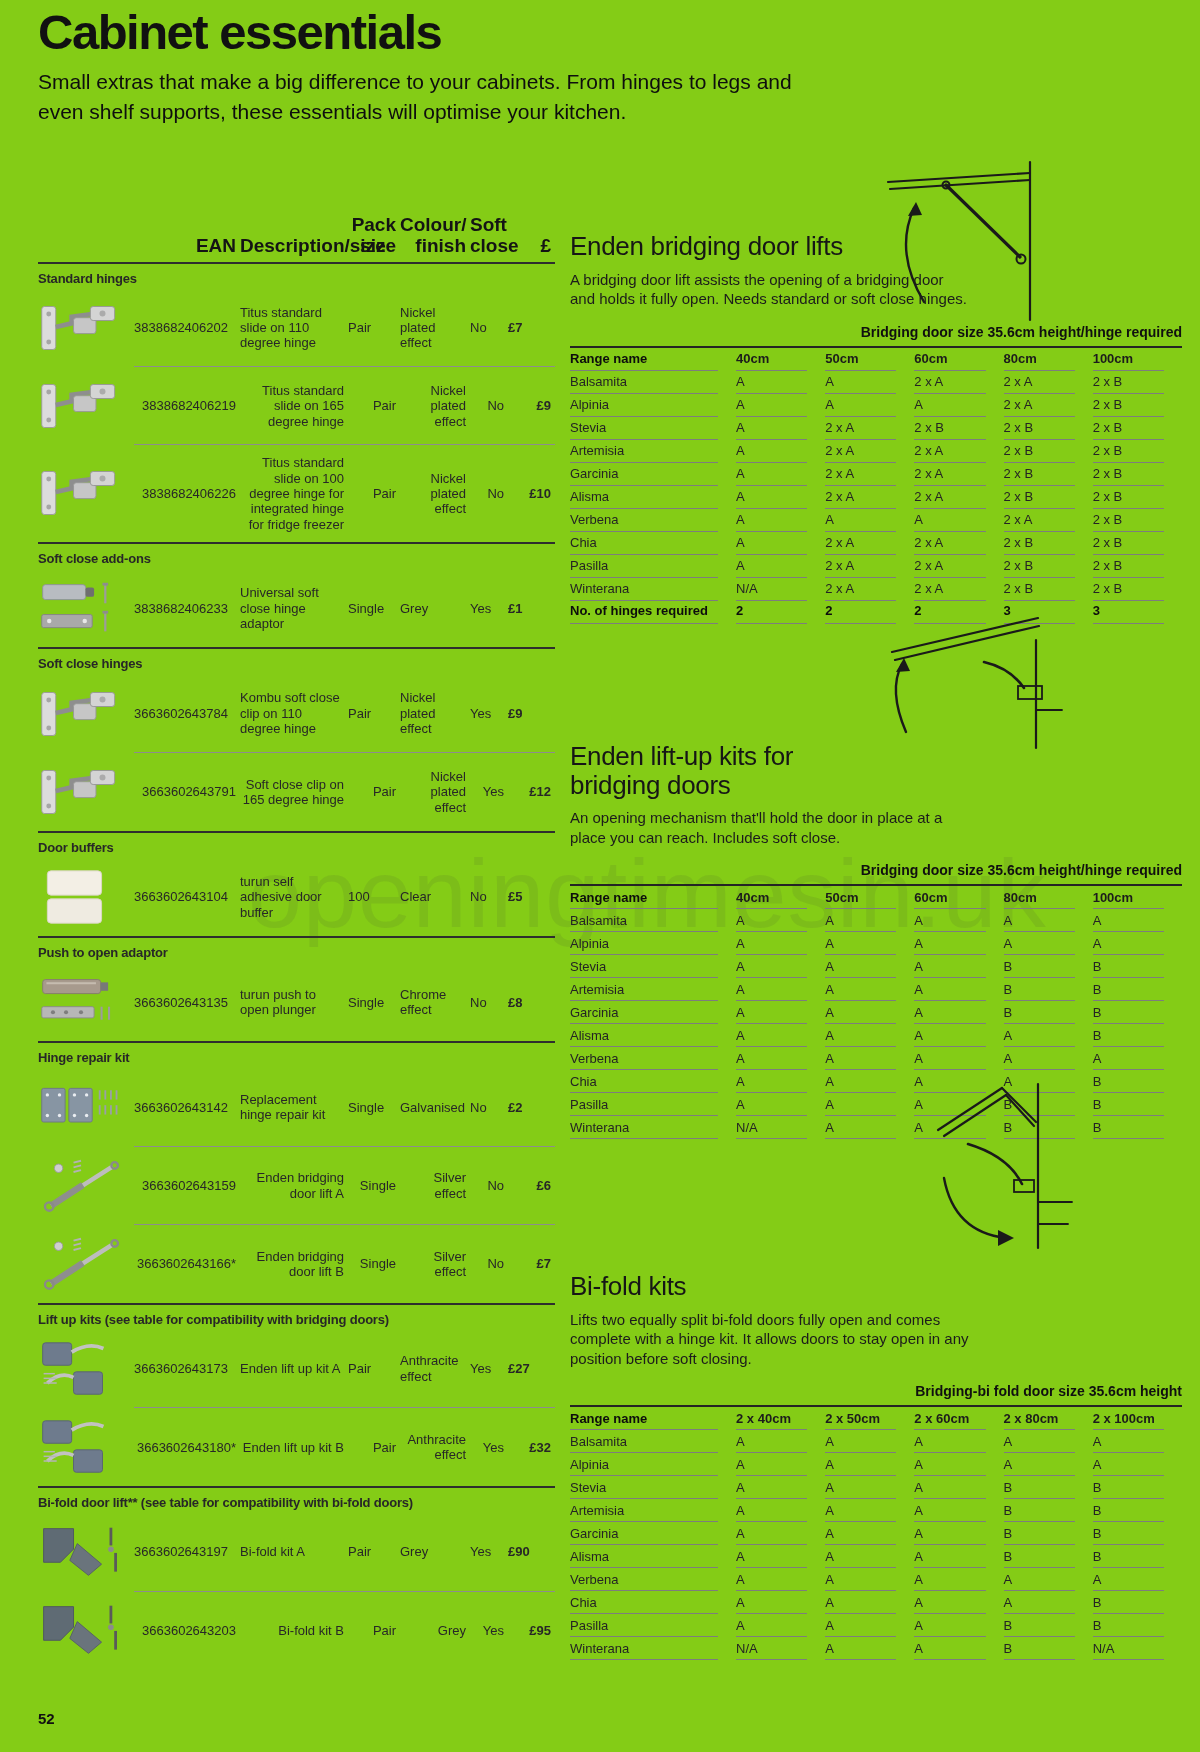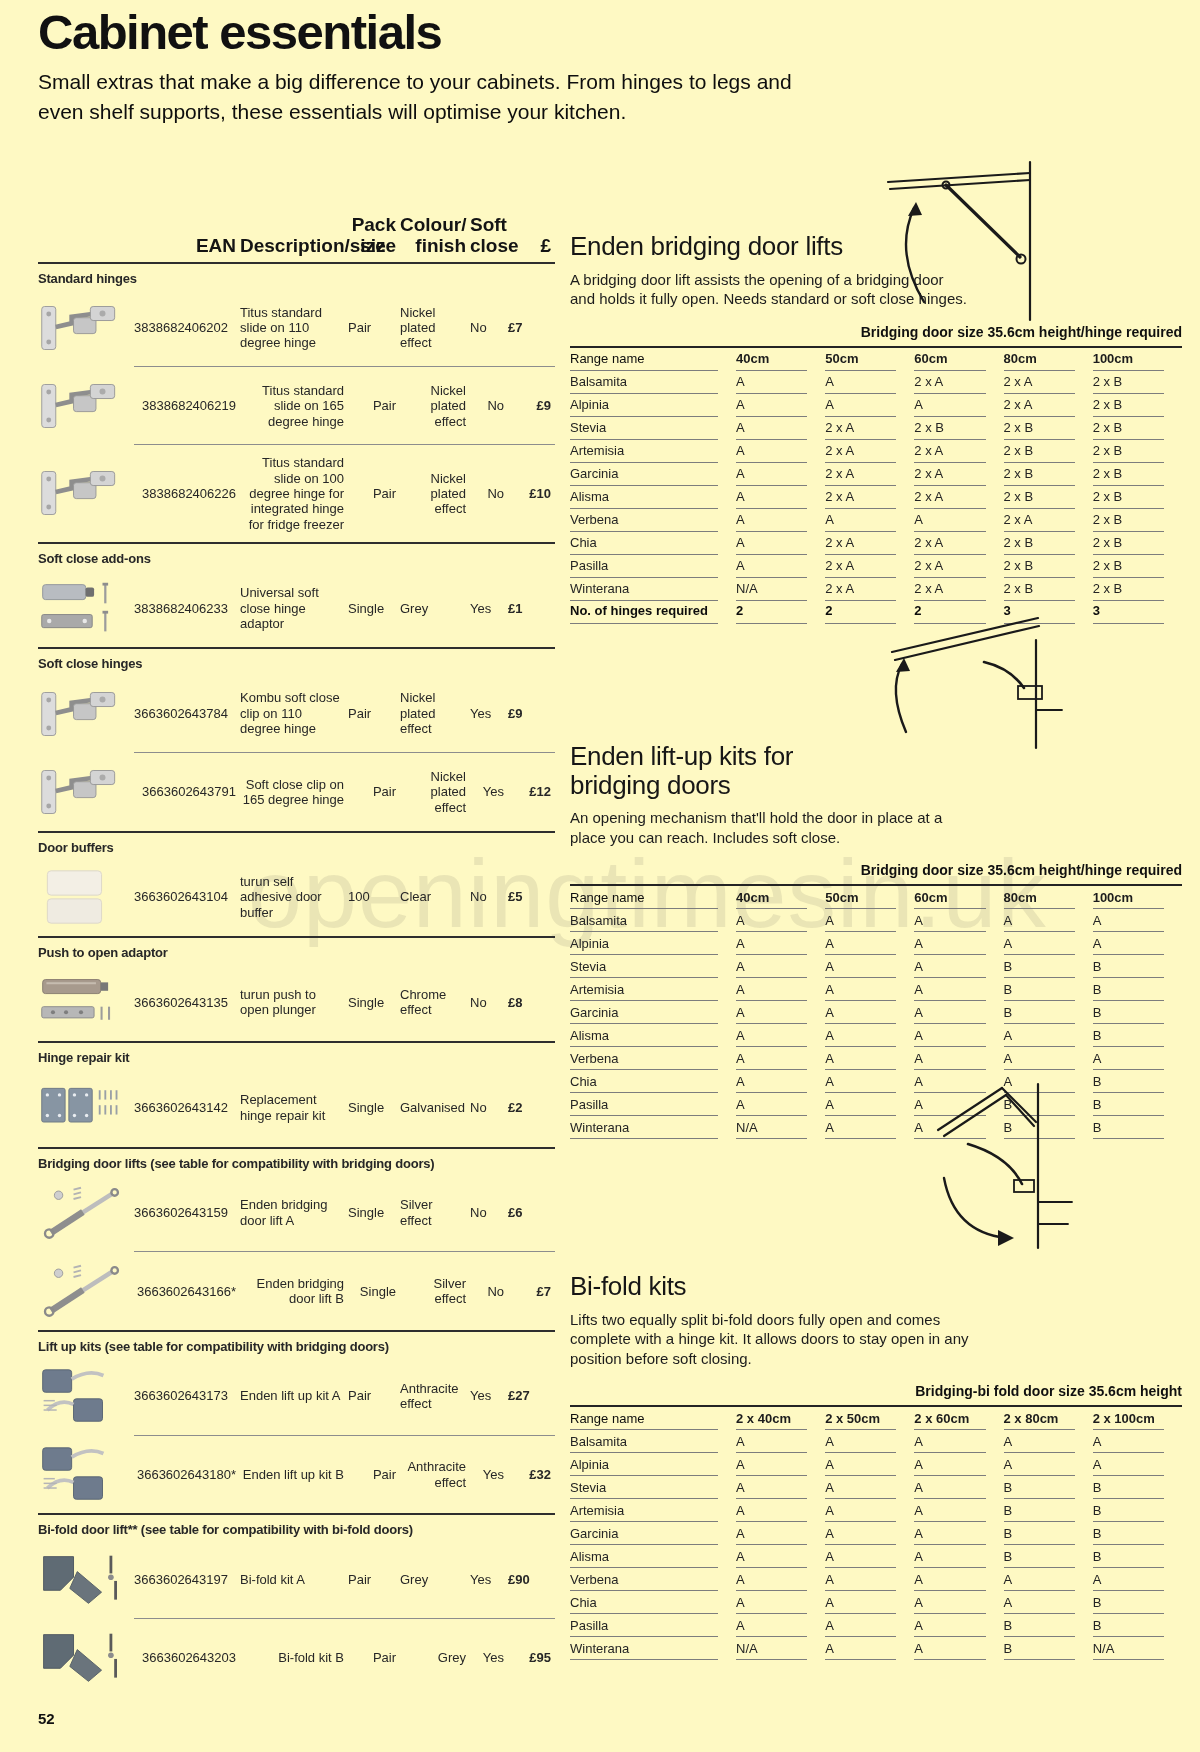--- a/index.html
+++ b/index.html
@@ -1,17 +1,17 @@
 <!DOCTYPE html>
 <html><head>
 <meta charset="utf-8">
 <style>
   * { margin:0; padding:0; box-sizing:border-box; }
   body { background:#888; font-family:"Liberation Sans","DejaVu Sans",sans-serif; }
-  .page { position:relative; width:1200px; height:1752px; background:#fef9c3; margin:0 auto; overflow:hidden; color:#1f1f1f; }
+  .page { position:relative; width:1200px; height:1752px; background:#84cc16; margin:0 auto; overflow:hidden; color:#1f1f1f; }
 
   
   .hd { position:absolute; left:38px; top:4px; width:820px; }
   .hd h1 { font-size:49px; font-weight:bold; letter-spacing:-1.5px; color:#111; }
   .hd p { margin-top:7px; font-size:21px; line-height:1.42; color:#0e0e0e; max-width:770px; }
 
   
   .watermark { position:absolute; left:248px; top:838px; font-size:97px; font-weight:500;
     color:rgba(60,60,60,0.10); white-space:nowrap; letter-spacing:1px; pointer-events:none; }
 
@@ -42,21 +42,21 @@
   #sec-liftup h2 { max-width:260px; }
 
   .rtable { width:612px; }
   .rtable .caption { font-size:14px; font-weight:bold; color:#101010; text-align:right;
     padding:0 0 6px 120px; border-bottom:2px solid #242424; }
   table.compat { border-collapse:separate; border-spacing:18px 0; margin-left:-18px; table-layout:fixed; }
   table.compat col.rn { width:150px; } table.compat col.vc { width:72px; }
   table.compat th, table.compat td { font-size:13px; text-align:left; height:23px;
     border-bottom:1px solid #7d7d7d; padding:2px 0; color:#242424; vertical-align:middle; }
   table.compat th { font-weight:bold; color:#1c1c1c; }
-  table.compat th.rn-h { font-weight:normal; color:#0d0d0d; }
+  table.compat th.rn-h { font-weight:bold; color:#0d0d0d; }
   table.compat tfoot td { font-weight:bold; color:#0d0d0d; line-height:1.1; }
 
   
   .diagram { position:absolute; }
   #diag-1 { left:886px; top:160px; }
   #diag-2 { left:886px; top:610px; }
   #diag-3 { left:910px; top:1080px; }
   .diagram svg { display:block; }
 
   .page-number { position:absolute; left:38px; top:1710px; font-size:15px; font-weight:bold; color:#111; }
@@ -308,23 +308,20 @@
                 </svg>
               </span>
             </td>
             <td class="ean-cell">3663602643142</td>
             <td class="desc-cell">Replacement hinge repair kit</td>
             <td class="pack-cell">Single</td>
             <td class="colour-cell">Galvanised</td>
             <td class="soft-cell">No</td>
             <td class="price-cell">£2</td>
           </tr>
-          <tr class="section-row">
-            <td colspan="7" class="section-title">Bridging door lifts (see table for compatibility with bridging doors)</td>
-          </tr>
           <tr class="product-row">
             <td class="img-cell">
               <span class="pimg">
                 <svg viewBox="0 0 92 62">
                   <line x1="14" y1="52" x2="80" y2="10" stroke="#bdbdbd" stroke-width="5"></line>
                   <line x1="14" y1="52" x2="48" y2="30" stroke="#8e8e8e" stroke-width="7"></line>
                   <circle cx="12" cy="53" r="4.5" fill="none" stroke="#8a8a8a" stroke-width="2.5"></circle>
                   <circle cx="82" cy="9" r="3.5" fill="none" stroke="#8a8a8a" stroke-width="2.5"></circle>
                   <circle cx="22" cy="12" r="4.5" fill="#cfcfcf" stroke="#9a9a9a"></circle>
                   <g stroke="#b3b3b3" stroke-width="2">

